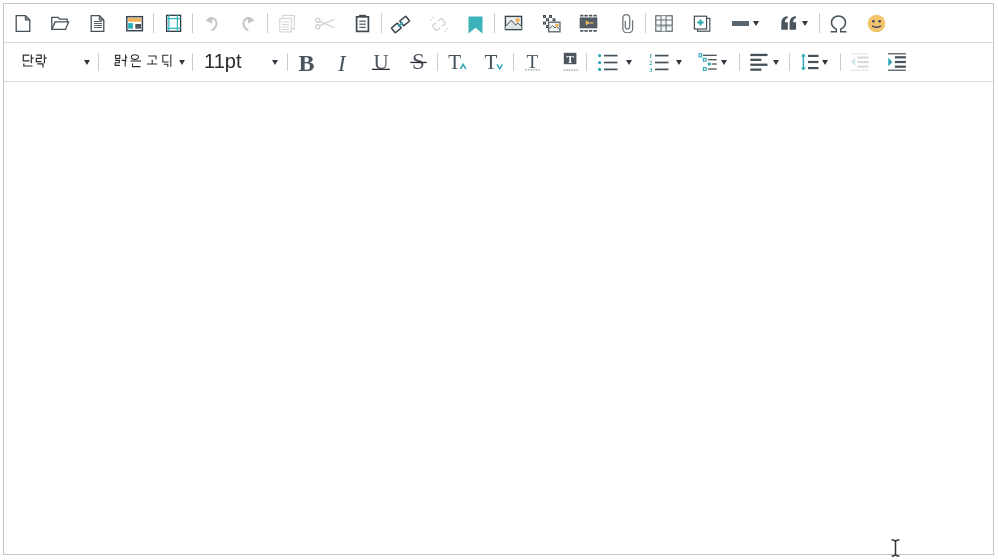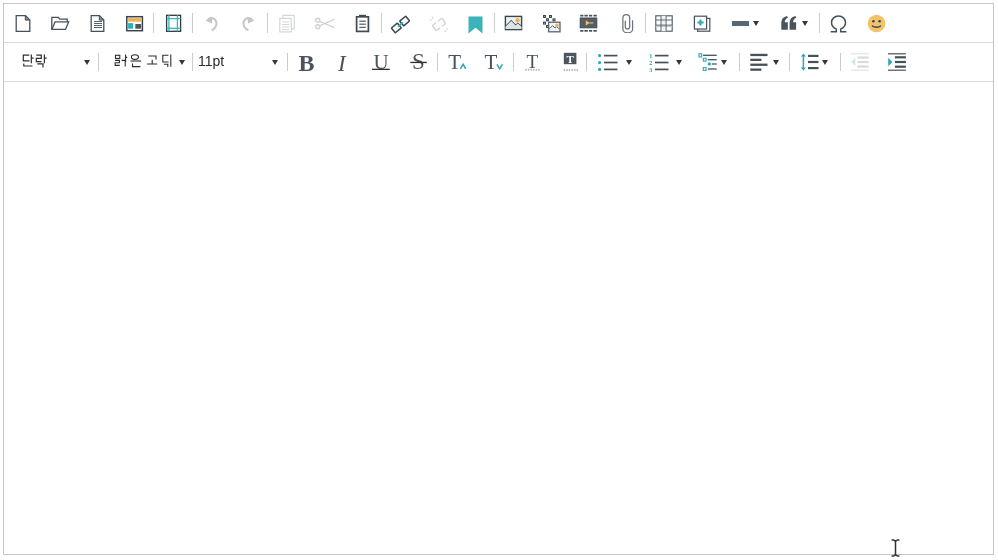--- a/index.html
+++ b/index.html
@@ -248,21 +248,21 @@
 <path d="M16.5 7 H27.2"></path>
 <path d="M18.5 9.4 V12.6 H26.4"></path>
 <path d="M34.3 2 H42 V5.6 M38.2 5.8 V9.8 M32.9 10 H43.2"></path>
 <path d="M54.4 1.3 H48.8 V8 H54.6"></path>
 <path d="M56.8 0.4 V12.8"></path>
 <path d="M49.8 10.2 H53.8 V13"></path>
 </g>
 </svg>
 <div class="arw" style="left:178.8px;top:60px"></div>
 
-<div class="ic" style="left:198px;top:54.4px;font-size:14px;line-height:14px;color:#2b2b2b">11pt</div>
+<div class="ic" style="left:204px;top:54.4px;font-size:20px;line-height:14px;color:#2b2b2b">11pt</div>
 <div class="arw" style="left:271.9px;top:60px"></div>
 
 <svg class="ic" style="left:296px;top:48px" width="140" height="26" viewBox="0 0 140 26">
 <text x="10.4" y="22.5" font-size="24" font-weight="bold" fill="#4a545c" text-anchor="middle">B</text>
 <text x="45.9" y="22.5" font-size="23" font-style="italic" fill="#4a545c" text-anchor="middle">I</text>
 <text x="85" y="20.5" font-size="21" fill="#4a545c" text-anchor="middle">U</text>
 <rect x="76" y="20.7" width="17.8" height="1.3" fill="#2f2c33"></rect>
 <text x="122.5" y="21.2" font-size="23" fill="#4a545c" text-anchor="middle">S</text>
 <rect x="114.3" y="13.8" width="16.5" height="1.3" fill="#2f2c33"></rect>
 </svg>

